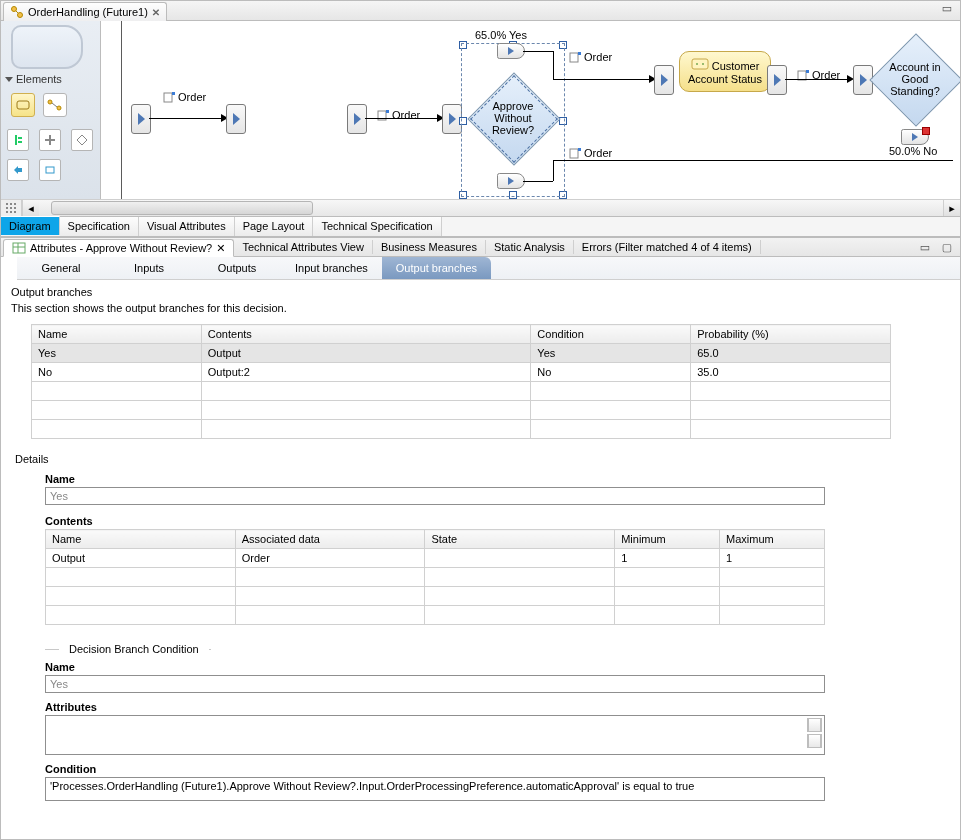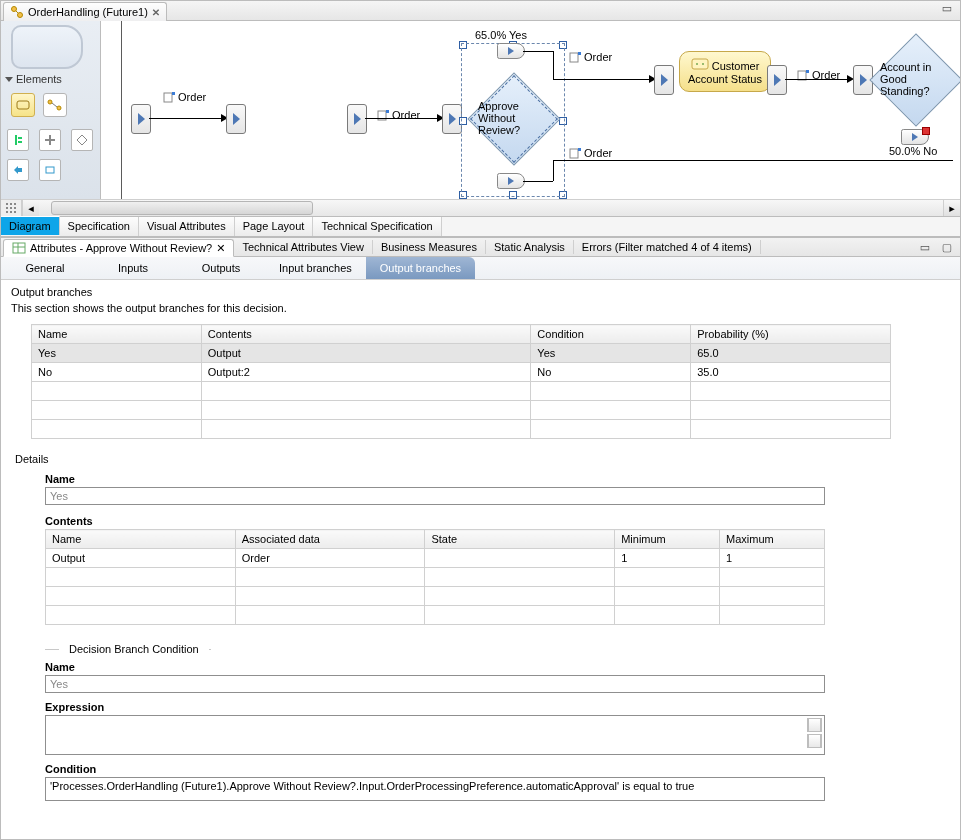--- a/index.html
+++ b/index.html
@@ -44,41 +44,41 @@
   .pin { width:18px; height:28px; border:1px solid #7a7a7a; border-radius:3px; background:linear-gradient(#f9f9f9,#e5e5e5); display:flex; align-items:center; justify-content:center; position:absolute;}
   .pin .chev { width:0;height:0;border-top:6px solid transparent;border-bottom:6px solid transparent;border-left:7px solid #4e78b5;}
   .chev-badge { width:26px; height:14px; border:1px solid #888; border-radius:3px 10px 10px 3px; background:linear-gradient(#fff,#e4e4e4); display:flex; align-items:center; justify-content:center; position:absolute;}
   .chev-badge .chev { width:0;height:0;border-top:4px solid transparent;border-bottom:4px solid transparent;border-left:6px solid #4e78b5;}
   .node-label { position:absolute; font-size:11px; color:#000; white-space:nowrap;}
   .task-box { position:absolute; width:92px; padding: 6px 2px; text-align:center; font-size:11px; background: linear-gradient(#fff8cf,#f5df8a); border:1px solid #c6a84a; border-radius:10px; line-height:1.15;}
   .task-box .task-icon { margin:0 auto 2px auto;}
   .diamond { position:absolute; width:64px; height:64px; }
   .diamond .rot { width:100%; height:100%; transform: rotate(45deg); border:1px solid #7c96af; background: linear-gradient(135deg,#e6f0fb,#c4d8ef); }
   .diamond.sel .rot { outline: 1px dashed #4a6fa1; outline-offset: -3px;}
-  .diamond .txt { position:absolute; left:50%; top:50%; transform:translate(-50%,-50%); font-size:11px; width:70px;}
+  .diamond .txt { position:absolute; left:50%; top:50%; transform:translate(-50%,-50%); text-align:center; font-size:11px; width:70px;}
   .sel-handle { width:6px; height:6px; background:#fff; border:1px solid #2f5fa4; position:absolute;}
   .edge { position:absolute; background:#000; }
   .edge.h { height:1px;}
   .edge.v { width:1px;}
   .arrowR { position:absolute; width:0;height:0;border-top:4px solid transparent;border-bottom:4px solid transparent;border-left:7px solid #000;}
   
   .hscroll-row { height:16px; display:flex; background:#efefef; border-top:1px solid #cfcfcf;}
   .hscroll-row .corner { width:20px; height:16px; border-right:1px solid #cfcfcf; display:flex; align-items:center; justify-content:center;}
   .hscroll-row .track { flex:1; position:relative; background: linear-gradient(#f7f7f7,#e7e7e7);}
   .hscroll-row .thumb { position:absolute; left:12px; top:1px; height:12px; width:260px; background:linear-gradient(#f0f0f0,#d6d6d6); border:1px solid #b5b5b5; border-radius:3px;}
   .hscroll-row .btn { width:16px; height:16px; background:linear-gradient(#f7f7f7,#e0e0e0); border-left:1px solid #cfcfcf; display:flex; align-items:center; justify-content:center;}
   
   .editor-bottom-tabs { display:flex; border-top:1px solid #bcbcbc; background:#f5f5f5;}
   .editor-bottom-tabs .bt { padding:3px 8px; border-right:1px solid #cfcfcf; background:linear-gradient(#fdfdfd,#ececec); cursor:pointer;}
   .editor-bottom-tabs .bt.active { background:#0ea5e9; border-top:1px solid #fff; position:relative; top:-1px;}
   
   .view-tabbar { height:18px; display:flex; align-items:center; background:linear-gradient(#f2f2f2,#e6e6e6); border-top:1px solid #bcbcbc; border-bottom:1px solid #bcbcbc; padding-left:2px;}
   .view-tab { display:flex; align-items:center; gap:4px; padding:1px 8px; border-right:1px solid #cfcfcf; cursor:pointer;}
   .view-tab.active { background:#fff; border:1px solid #bcbcbc; border-bottom-color:#fff; border-top-left-radius:3px; border-top-right-radius:3px; position:relative; top:1px;}
-  .attr-subtabs { display:flex; background:linear-gradient(#f7f8fa,#eef1f5); border-bottom:1px solid #cfcfcf;}
+  .attr-subtabs { display:flex; background:linear-gradient(#f7f8fa,#eef1f5); border-bottom:1px solid #cfcfcf;margin-left:16px;}
   .attr-subtabs .st { padding:5px 14px; min-width:60px; text-align:center; cursor:pointer; color:#000;}
   .attr-subtabs .st.active { background: linear-gradient(#9fb6d4,#7a99c0); color:#fff; border-radius:0 6px 0 0;}
   .attr-body { padding: 6px 10px 4px 10px; overflow:auto; flex:1 1 auto;}
   .section-title { font-size:11px; margin:0 0 4px 0;}
   .help-text { font-size:11px; margin: 0 0 10px 0;}
   table.grid { border-collapse: collapse; width: 860px; background:#fff;}
   table.grid th, table.grid td { border:1px solid #d0d0d0; padding:2px 6px; text-align:left; font-weight:normal; font-size:11px; height:14px;}
   table.grid th { background: linear-gradient(#fafafa,#ececec);}
   table.grid tr.sel td { background:#e5e5e5;}
   .details-header { margin: 14px 0 8px 4px; font-size:11px;}
@@ -495,21 +495,21 @@
 
       <div class="section-bar">
         <div class="line" style="width:14px;"></div>
         <div class="lbl">Decision Branch Condition</div>
         <div class="line" style="flex:0 0 2px;"></div>
       </div>
 
       <div class="field-label">Name</div>
       <input class="text-field ro" readonly="" value="Yes" style="">
 
-      <div class="field-label" style="margin-top:8px;">Expression</div>
+      <div class="field-label" style="margin-top:8px;">Attributes</div>
       <div class="textarea">
         <span></span>
         <div class="spinners">
           <div>
               <div class="tri-up"></div>
             </div>
           <div>
               <div class="tri-down"></div>
             </div>
         </div>

